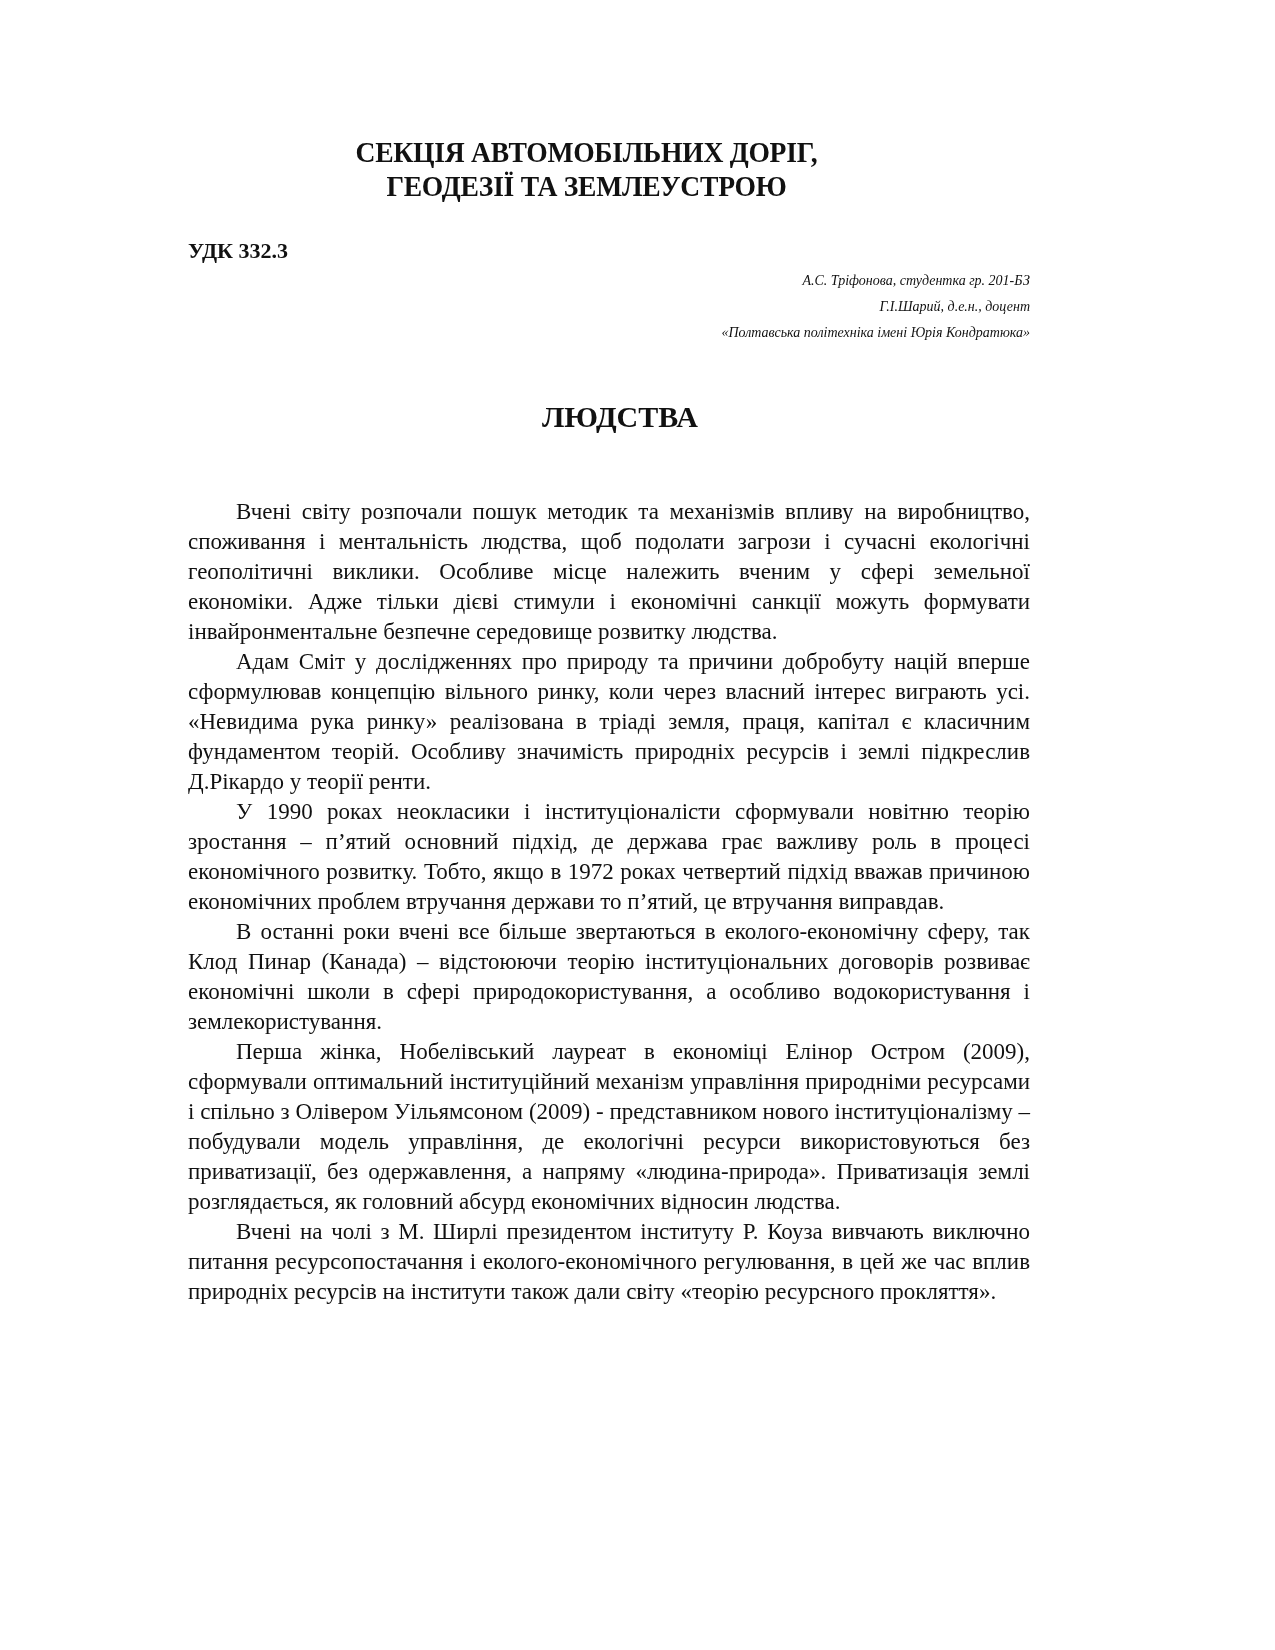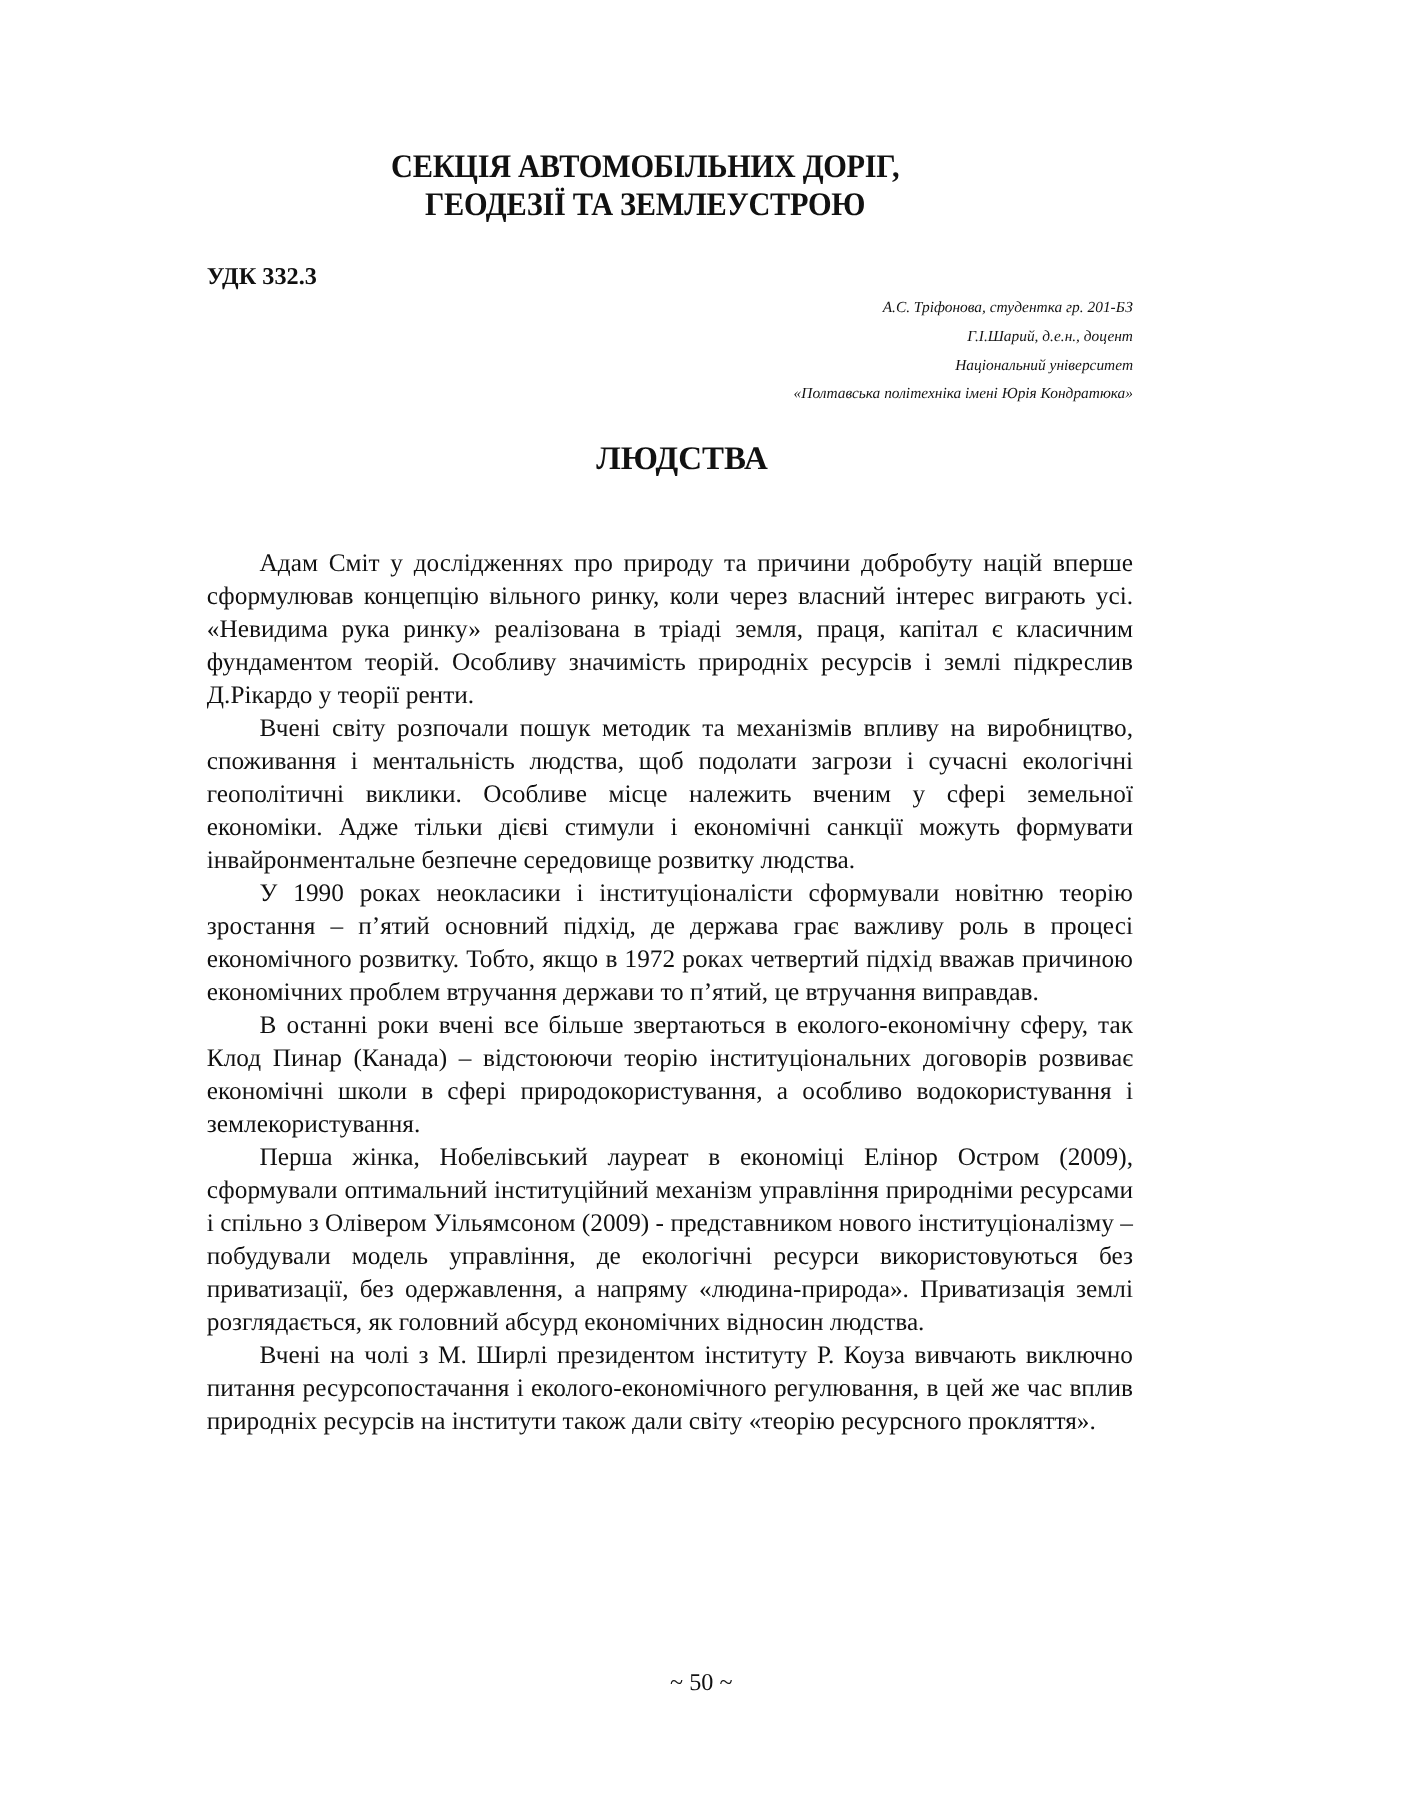--- a/index.html
+++ b/index.html
@@ -24,32 +24,30 @@
   <div class="section-title">
     <div>СЕКЦІЯ АВТОМОБІЛЬНИХ ДОРІГ,</div>
     <div>ГЕОДЕЗІЇ ТА ЗЕМЛЕУСТРОЮ</div>
   </div>
 
   <div class="udk">УДК 332.3</div>
 
   <div class="authors">
     <div>А.С. Тріфонова, студентка гр. 201-БЗ</div>
     <div>Г.І.Шарий, д.е.н., доцент</div>
-    <div>Національний університет</div>
     <div>«Полтавська політехніка імені Юрія Кондратюка»</div>
   </div>
 
   <div class="article-title">
     <div>ЛЮДСТВА</div>
   </div>
 
   <div class="body">
+    <p>Вчені світу розпочали пошук методик та механізмів впливу на виробництво, споживання і ментальність людства, щоб подолати загрози і сучасні екологічні геополітичні виклики. Особливе місце належить вченим у сфері земельної економіки. Адже тільки дієві стимули і економічні санкції можуть формувати інвайронментальне безпечне середовище розвитку людства.</p>
     <p>Адам Сміт у дослідженнях про природу та причини добробуту націй вперше сформулював концепцію вільного ринку, коли через власний інтерес виграють усі. «Невидима рука ринку» реалізована в тріаді земля, праця, капітал є класичним фундаментом теорій. Особливу значимість природніх ресурсів і землі підкреслив Д.Рікардо у теорії ренти.</p>
-    <p>Вчені світу розпочали пошук методик та механізмів впливу на виробництво, споживання і ментальність людства, щоб подолати загрози і сучасні екологічні геополітичні виклики. Особливе місце належить вченим у сфері земельної економіки. Адже тільки дієві стимули і економічні санкції можуть формувати інвайронментальне безпечне середовище розвитку людства.</p>
     <p>У 1990 роках неокласики і інституціоналісти сформували новітню теорію зростання – п’ятий основний підхід, де держава грає важливу роль в процесі економічного розвитку. Тобто, якщо в 1972 роках четвертий підхід вважав причиною економічних проблем втручання держави то п’ятий, це втручання виправдав.</p>
     <p>В останні роки вчені все більше звертаються в еколого-економічну сферу, так Клод Пинар (Канада) – відстоюючи теорію інституціональних договорів розвиває економічні школи в сфері природокористування, а особливо водокористування і землекористування.</p>
     <p>Перша жінка, Нобелівський лауреат в економіці Елінор Остром (2009), сформували оптимальний інституційний механізм управління природніми ресурсами і спільно з Олівером Уільямсоном (2009) - представником нового інституціоналізму – побудували модель управління, де екологічні ресурси використовуються без приватизації, без одержавлення, а напряму «людина-природа». Приватизація землі розглядається, як головний абсурд економічних відносин людства.</p>
     <p>Вчені на чолі з М. Ширлі президентом інституту Р. Коуза вивчають виключно питання ресурсопостачання і еколого-економічного регулювання, в цей же час вплив природніх ресурсів на інститути також дали світу «теорію ресурсного прокляття».</p>
   </div>
 
-  <div class="page-number">~ 50 ~</div>
 
 </div>
 
 </body></html>

